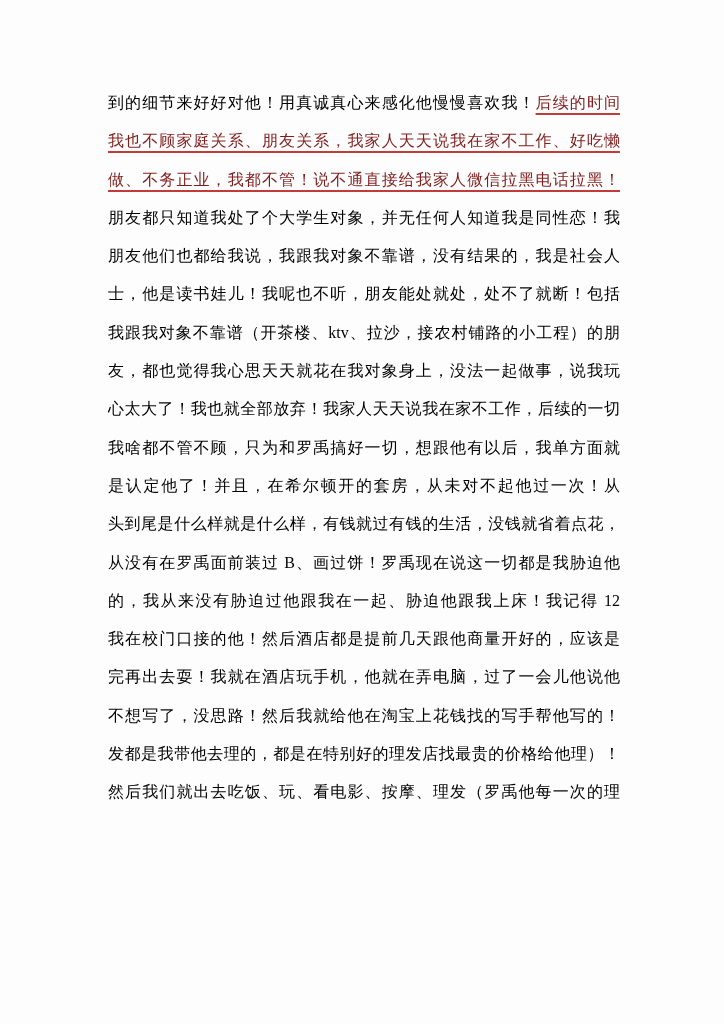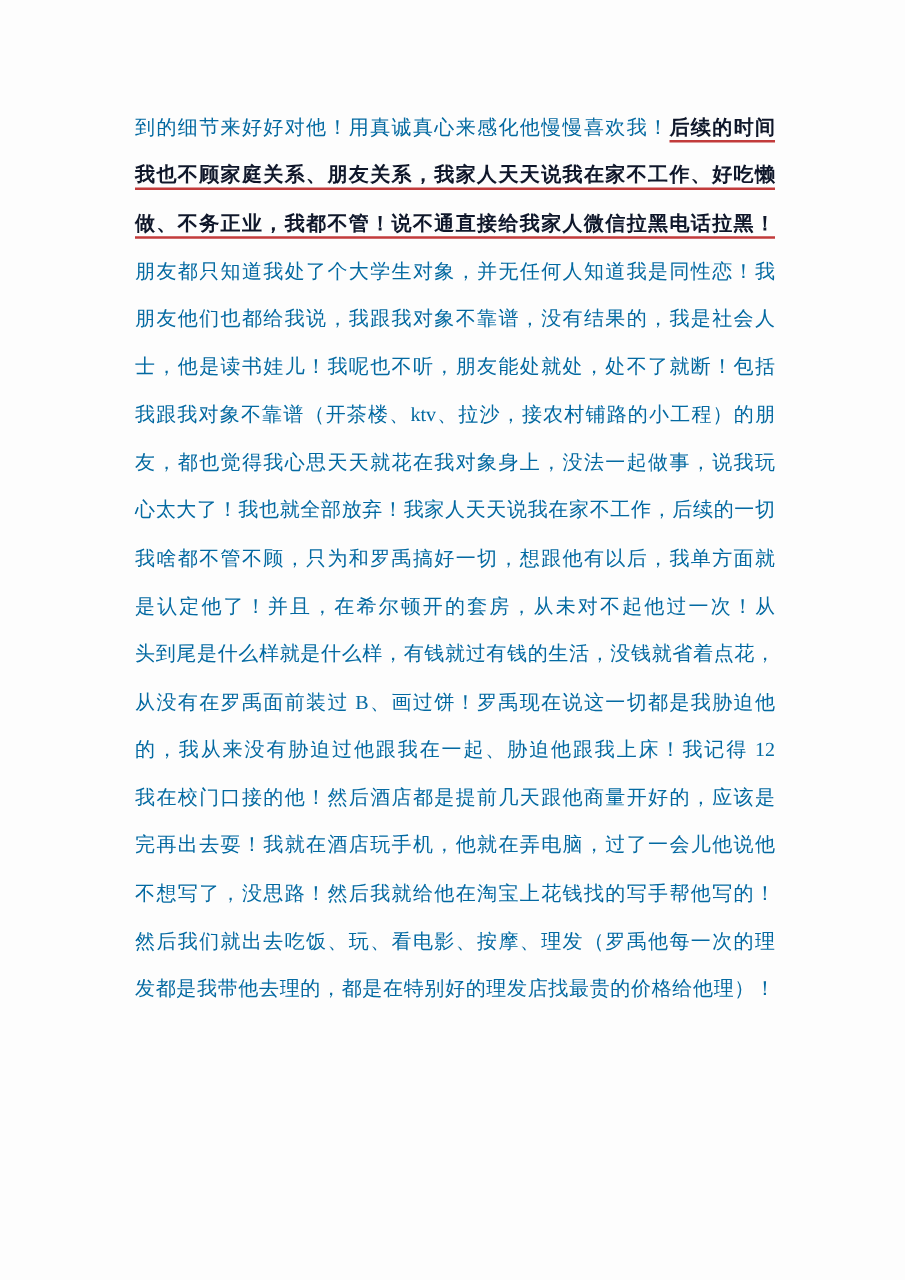--- a/index.html
+++ b/index.html
@@ -29,29 +29,28 @@
     font-size: 16px;
     line-height: 38.3px;
     height: 38.3px;
     color: #3a3a3a;
     text-align: justify;
     text-align-last: justify;
     text-justify: inter-character;
     overflow: visible;
   }
   .seg-black {
-    color: #0369a1;
+    color: #000000;
   }
   .seg-red {
-    color: #0f172a;
+    color: #7f1d1d;
     text-decoration: underline;
     text-decoration-color: #c23b3b;
     text-decoration-thickness: 1.5px;
     text-underline-offset: 5px;
-    font-weight: bold;
   }
 </style>
 </head>
 <body>
 
 <div class="page">
   <div class="content">
 
     <div class="line"><span class="seg-black">到的细节来好好对他！用真诚真心来感化他慢慢喜欢我！</span><span class="seg-red">后续的时间</span></div>
     <div class="line"><span class="seg-black"></span><span class="seg-red">我也不顾家庭关系、朋友关系，我家人天天说我在家不工作、好吃懒</span></div>
@@ -63,17 +62,17 @@
     <div class="line"><span class="seg-black">友，都也觉得我心思天天就花在我对象身上，没法一起做事，说我玩</span><span class="seg-red"></span></div>
     <div class="line"><span class="seg-black">心太大了！我也就全部放弃！我家人天天说我在家不工作，后续的一切</span><span class="seg-red"></span></div>
     <div class="line"><span class="seg-black">我啥都不管不顾，只为和罗禹搞好一切，想跟他有以后，我单方面就</span><span class="seg-red"></span></div>
     <div class="line"><span class="seg-black">是认定他了！并且，在希尔顿开的套房，从未对不起他过一次！从</span><span class="seg-red"></span></div>
     <div class="line"><span class="seg-black">头到尾是什么样就是什么样，有钱就过有钱的生活，没钱就省着点花，</span><span class="seg-red"></span></div>
     <div class="line"><span class="seg-black">从没有在罗禹面前装过 B、画过饼！罗禹现在说这一切都是我胁迫他</span><span class="seg-red"></span></div>
     <div class="line"><span class="seg-black">的，我从来没有胁迫过他跟我在一起、胁迫他跟我上床！我记得 12</span><span class="seg-red"></span></div>
     <div class="line"><span class="seg-black">我在校门口接的他！然后酒店都是提前几天跟他商量开好的，应该是</span><span class="seg-red"></span></div>
     <div class="line"><span class="seg-black">完再出去耍！我就在酒店玩手机，他就在弄电脑，过了一会儿他说他</span><span class="seg-red"></span></div>
     <div class="line"><span class="seg-black">不想写了，没思路！然后我就给他在淘宝上花钱找的写手帮他写的！</span><span class="seg-red"></span></div>
+    <div class="line"><span class="seg-black">发都是我带他去理的，都是在特别好的理发店找最贵的价格给他理）！</span><span class="seg-red"></span></div>
     <div class="line"><span class="seg-black">然后我们就出去吃饭、玩、看电影、按摩、理发（罗禹他每一次的理</span><span class="seg-red"></span></div>
-    <div class="line"><span class="seg-black">发都是我带他去理的，都是在特别好的理发店找最贵的价格给他理）！</span><span class="seg-red"></span></div>
 
   </div>
 </div>
 
 </body></html>

